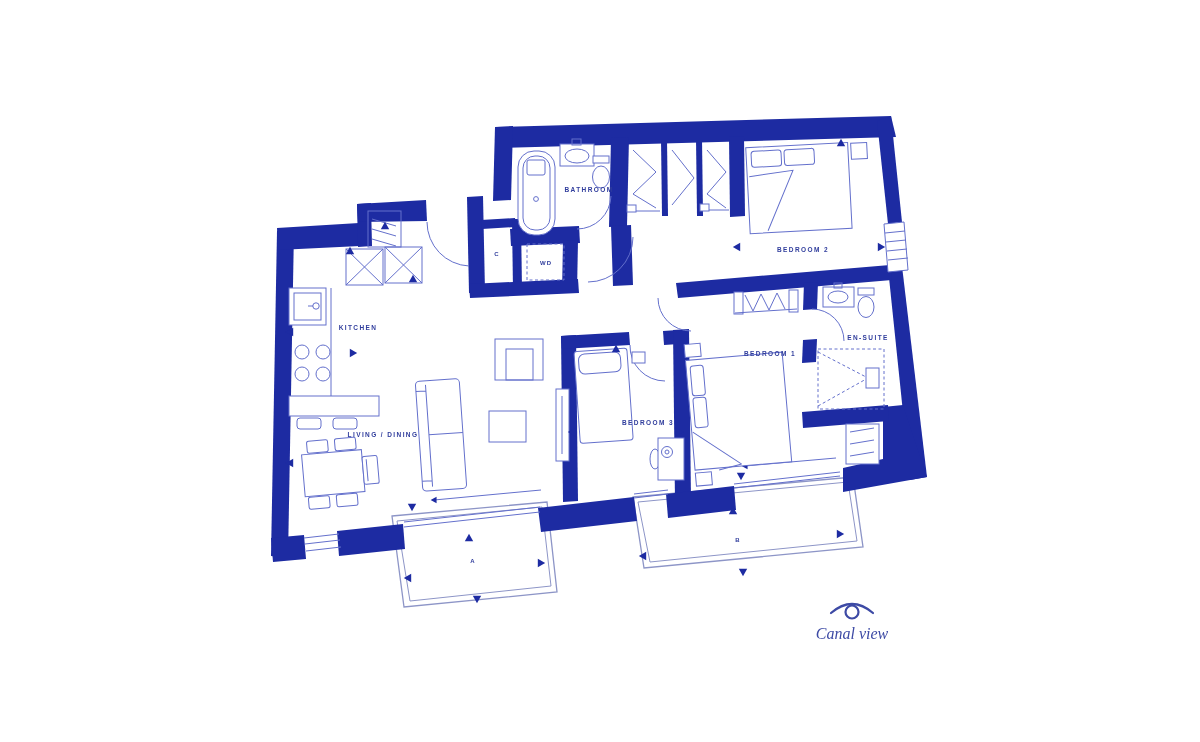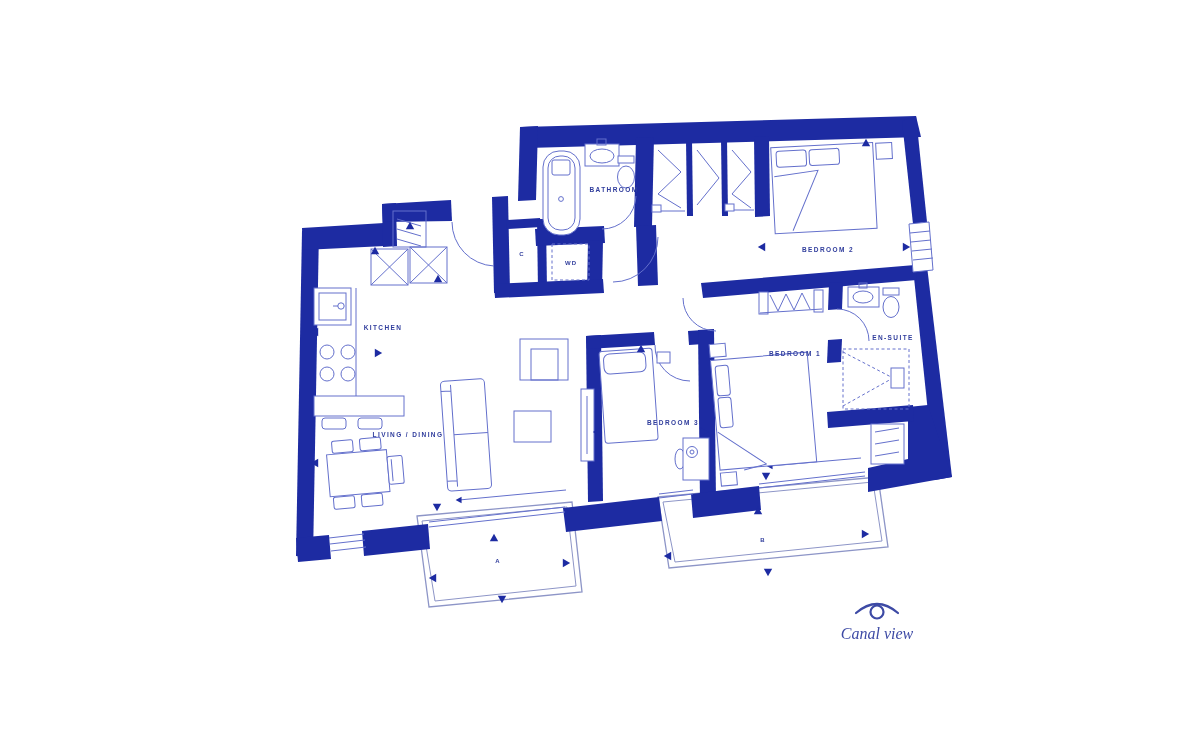--- a/index.html
+++ b/index.html
@@ -4,21 +4,21 @@
 <style>
   :root{
     --wall:#1d2ba2;
     --line:#6470cc;
     --railing:#8d95c7;
     --label:#2f3c9c;
     --bg:#ffffff;
   }
   html,body{margin:0;padding:0;background:var(--bg);}
   .page{position:relative;width:960px;height:742px;background:var(--bg);overflow:hidden;
-        font-family:"Liberation Sans",sans-serif;margin-left:25px;}
+        font-family:"Liberation Sans",sans-serif;}
   svg{position:absolute;inset:0;}
   .wall{fill:var(--wall);stroke:none;}
   .ln{stroke:var(--line);stroke-width:1;fill:none;}
   .lnw{stroke:var(--line);stroke-width:1;fill:#fff;}
   .dash{stroke:var(--line);stroke-width:1;fill:none;stroke-dasharray:3 2.5;}
   .balc{stroke:var(--railing);stroke-width:1.3;fill:#fff;}
   .balc2{stroke:var(--railing);stroke-width:1;fill:none;}
   .win{fill:#fff;stroke:none;}
   .winln{stroke:var(--line);stroke-width:1;fill:none;}
   .marker{fill:var(--wall);stroke:none;}

